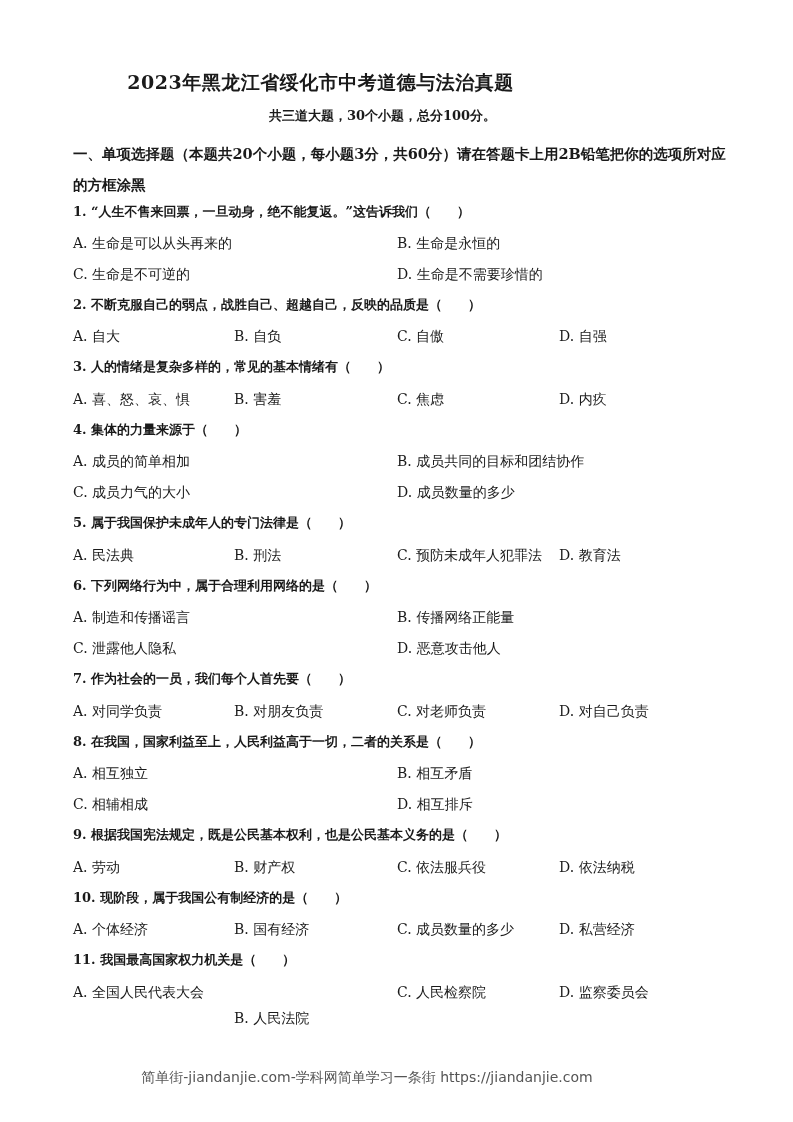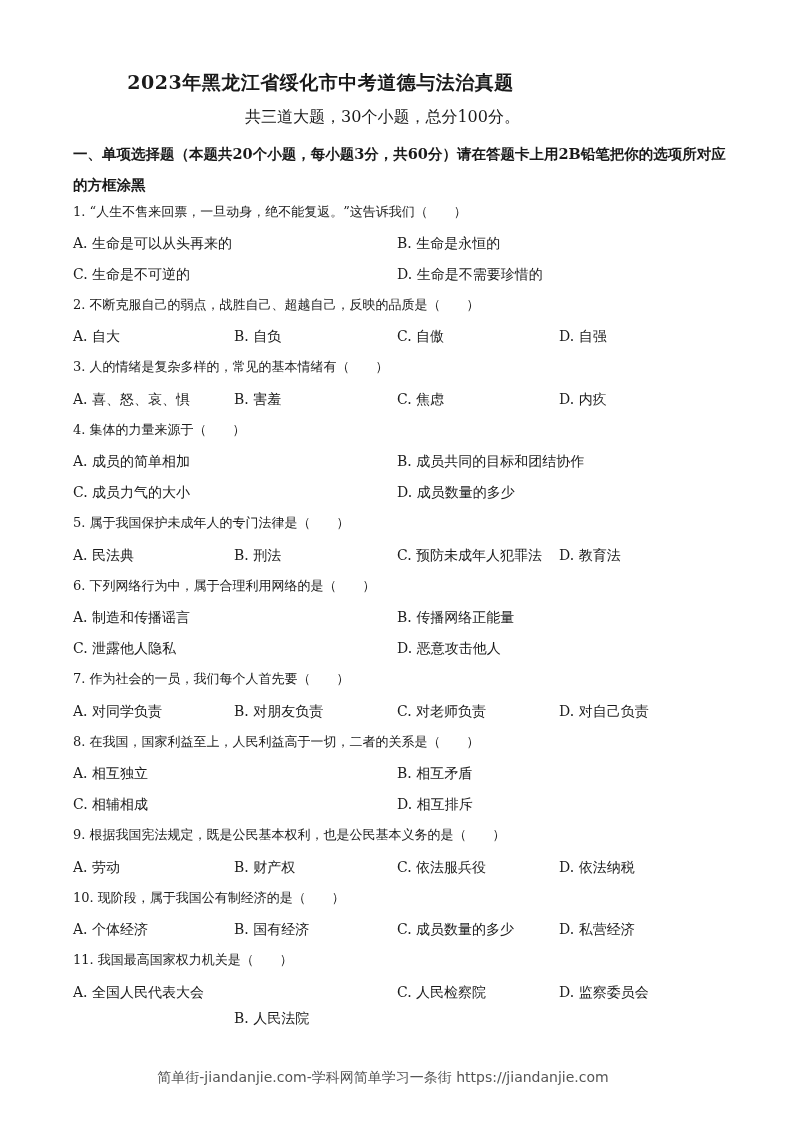--- a/index.html
+++ b/index.html
@@ -1,27 +1,27 @@
 <!DOCTYPE html>
 <html><head>
   <meta charset="utf-8">
   <style>
     html, body { margin: 0; padding: 0; background: #ffffff; }
     body { width: 793px; height: 1122px; position: relative; overflow: hidden;
            font-family: "DejaVu Serif", "Liberation Serif", serif; color: #1a1a1a; }
     .title { position: absolute; left: 0; width: 641px; top: 70px; text-align: center;
              font-size: 19px; font-weight: bold; letter-spacing: 0.5px; }
     .subtitle { position: absolute; left: 0; width: 765px; top: 107px; text-align: center;
-                font-size: 16px; font-weight: normal; }
+                font-size: 13px; font-weight: bold; }
     .section { position: absolute; left: 73px; top: 138px; width: 660px;
                font-size: 14.5px; font-weight: bold; line-height: 31px; }
-    .line { position: absolute; left: 73px; font-size: 13px; white-space: nowrap; line-height: 18px; }
+    .line { position: absolute; left: 73px; font-size: 13px; white-space: nowrap; line-height: 18px; font-weight: bold; }
     .opt { position: absolute; font-size: 14px; white-space: nowrap; line-height: 18px; }
     .footer { position: absolute; left: 0; width: 734px; top: 1069px; text-align: center;
-              font-family: "DejaVu Sans", "Liberation Sans", sans-serif; font-size: 14px; color: #555555; margin-left: 16px; }
+              font-family: "DejaVu Sans", "Liberation Sans", sans-serif; font-size: 14px; color: #555555; }
   </style>
 </head>
 <body>
 
 <div class="title">2023年黑龙江省绥化市中考道德与法治真题</div>
 <div class="subtitle">共三道大题，30个小题，总分100分。</div>
 <div class="section">一、单项选择题（本题共20个小题，每小题3分，共60分）请在答题卡上用2B铅笔把你的选项所对应的方框涂黑</div>
 
 <div class="line" style="top:203px">1. “人生不售来回票，一旦动身，绝不能复返。”这告诉我们（　　）</div>
 <div class="opt" style="left:73px;top:234px">A. 生命是可以从头再来的</div>

